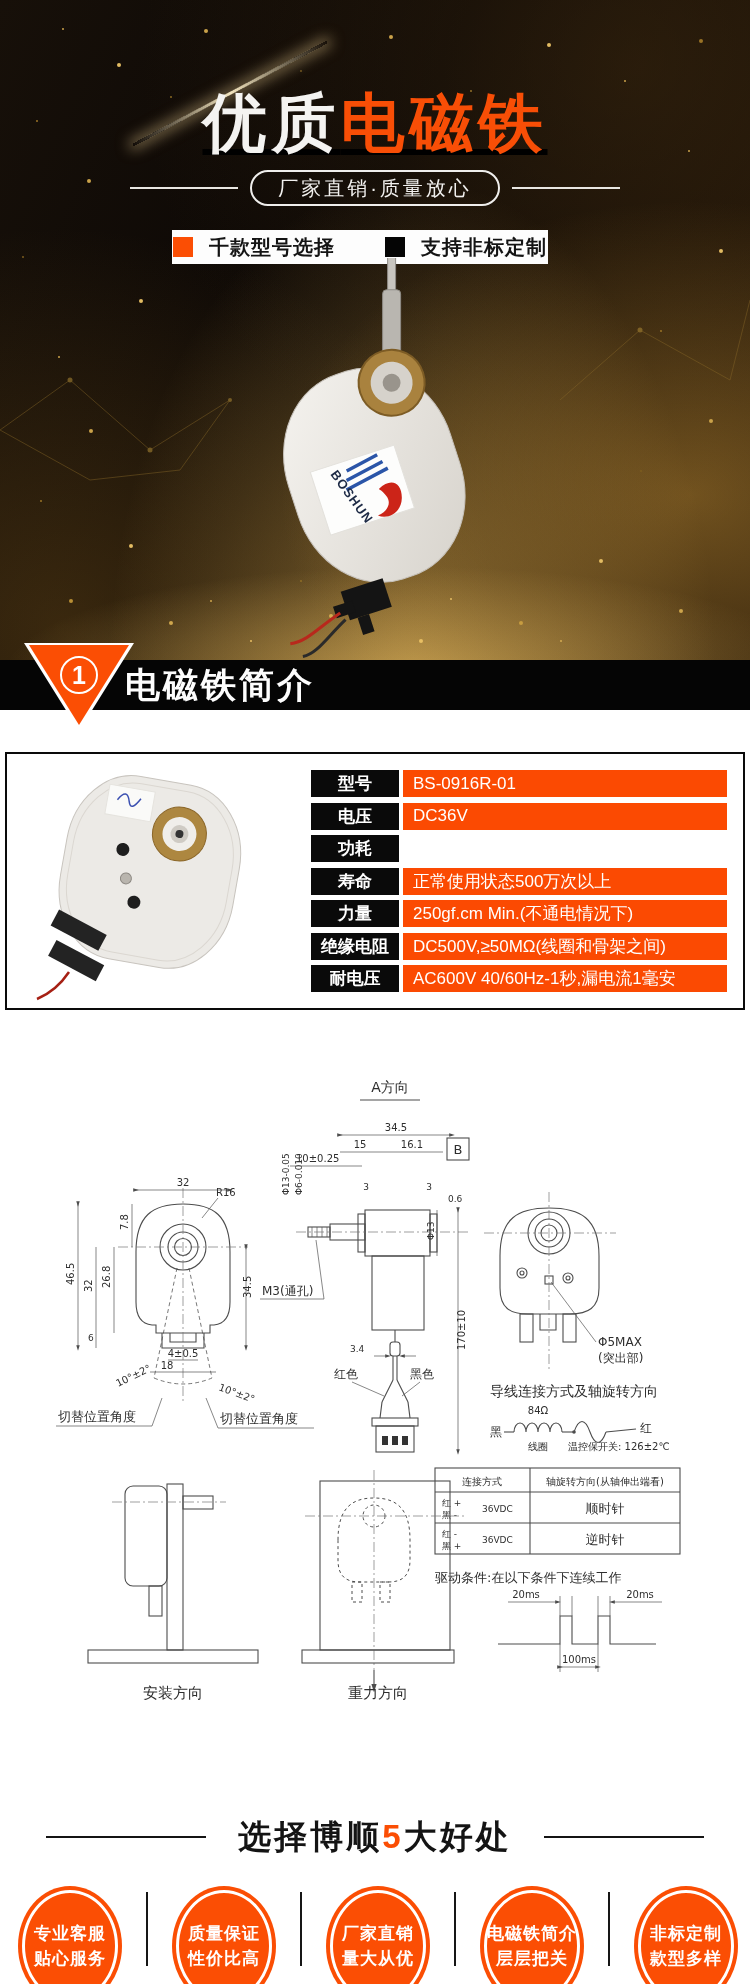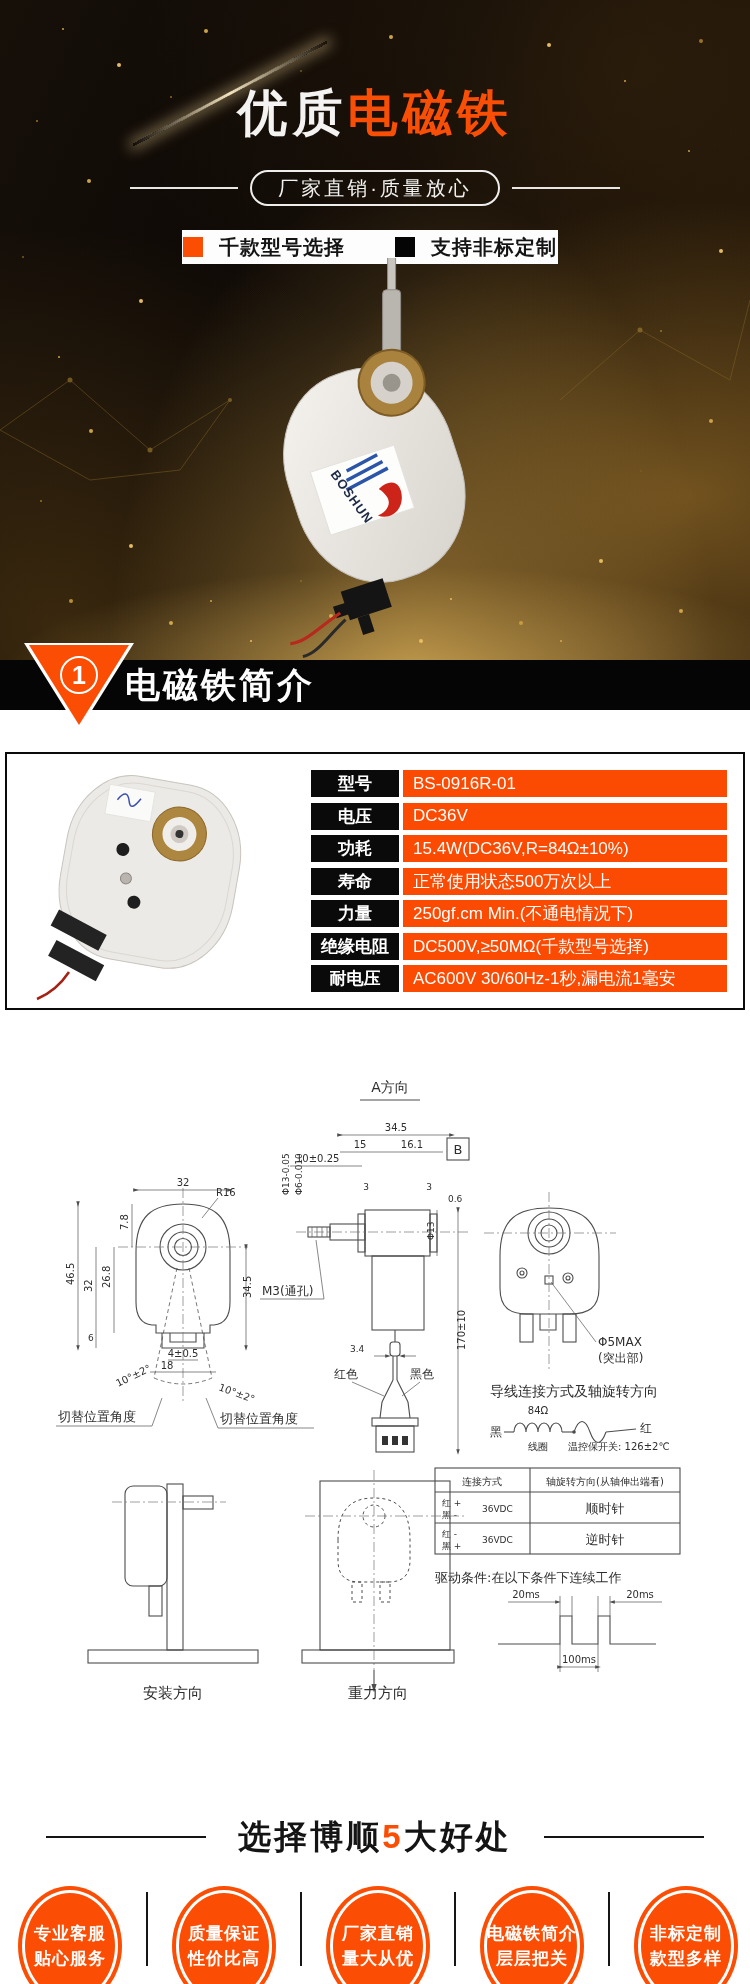--- a/index.html
+++ b/index.html
@@ -29,30 +29,30 @@
     420px 640px 0 1px #e3bc63,560px 640px 0 0 #caa24a,70px 600px 0 1px #b98f35,
     250px 640px 0 0 #e3bc63,680px 610px 0 1px #caa24a; }
   .band { position:absolute; bottom:0; left:0; width:750px; height:95px;
     background:radial-gradient(ellipse at 55% 115%, rgba(240,195,100,.55), transparent 70%); }
   .flare { position:absolute; left:120px; top:92px; width:220px; height:3px;
     background:linear-gradient(90deg, transparent, rgba(255,240,200,.95), transparent);
     transform:rotate(-28deg); box-shadow:0 0 14px 3px rgba(255,225,160,.5); }
   .constellation { position:absolute; left:0; top:0; opacity:.55; }
 
   .hero-title { position:absolute; top:80px; width:750px; text-align:center;
-    font-size:50px; font-weight:900; letter-spacing:5px; white-space:nowrap; }
+    font-size:64px; font-weight:900; letter-spacing:5px; white-space:nowrap;text-decoration:underline; }
   .hero-title .tw { color:#f4f3f1; }
   .hero-title .to { color:#f84e06; }
 
   .subtitle-row { position:absolute; top:170px; width:750px; display:flex; align-items:center; justify-content:center; gap:12px; }
   .sline { width:108px; height:2px; background:#e8e6e2; }
   .pill { border:2px solid #efeeec; border-radius:18px; height:36px; line-height:32px;
     padding:0 26px; color:#f2f1ef; font-size:20px; letter-spacing:3px; }
 
-  .feature-bar { position:absolute; top:230px; left:182px; width:376px; height:34px; background:#fdfdfd;
+  .feature-bar { position:absolute; top:230px; left:172px; width:376px; height:34px; background:#fdfdfd;
     display:flex; align-items:center; justify-content:center; gap:16px;
     font-size:20px; font-weight:bold; color:#141414; letter-spacing:1px; }
   .sq { width:20px; height:20px; display:inline-block; }
   .sq-orange { background:#fb4e04; }
   .sq-black { background:#050505; }
   .feature-gap { width:18px; }
 
   .product-photo { position:absolute; top:258px; left:212px; }
 
   
@@ -208,37 +208,36 @@
       <div class="srow">
           <div class="slabel">型号</div>
           <div class="svalue">BS-0916R-01</div>
         </div>
       <div class="srow">
           <div class="slabel">电压</div>
           <div class="svalue">DC36V</div>
         </div>
       <div class="srow">
           <div class="slabel">功耗</div>
-          <div class="svalue">15.4W(DC36V,R=84Ω±10%)</div>
         </div>
       <div class="srow">
           <div class="slabel">寿命</div>
           <div class="svalue">正常使用状态500万次以上</div>
         </div>
       <div class="srow">
           <div class="slabel">力量</div>
           <div class="svalue">250gf.cm Min.(不通电情况下)</div>
         </div>
       <div class="srow">
           <div class="slabel">绝缘电阻</div>
-          <div class="svalue">DC500V,≥50MΩ(千款型号选择)</div>
+          <div class="svalue">DC500V,≥50MΩ(线圈和骨架之间)</div>
         </div>
       <div class="srow">
           <div class="slabel">耐电压</div>
-          <div class="svalue">AC600V 30/60Hz-1秒,漏电流1毫安</div>
+          <div class="svalue">AC600V 40/60Hz-1秒,漏电流1毫安</div>
         </div>
     </div>
   </div>
 
   <svg class="draw" width="750" height="730" viewBox="0 0 750 730">
     <defs>
       <marker id="arw" markerWidth="8" markerHeight="8" refX="4" refY="4" orient="auto">
         <path d="M0,1.5 L8,4 L0,6.5 z" fill="#4d4d4d"></path>
       </marker>
     </defs>

